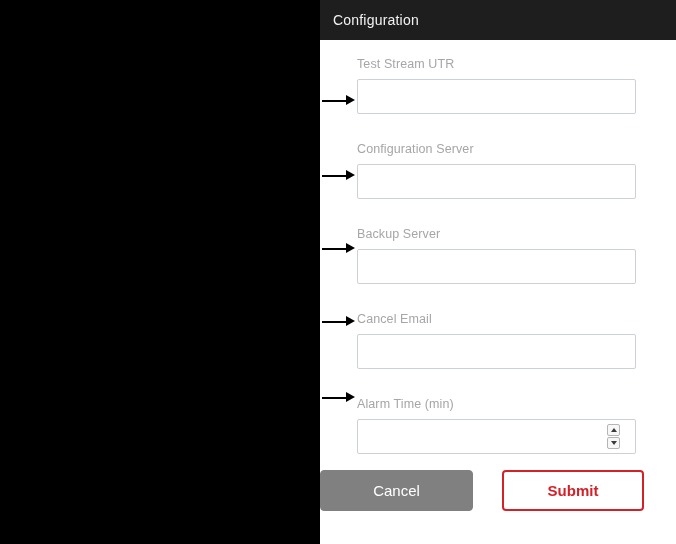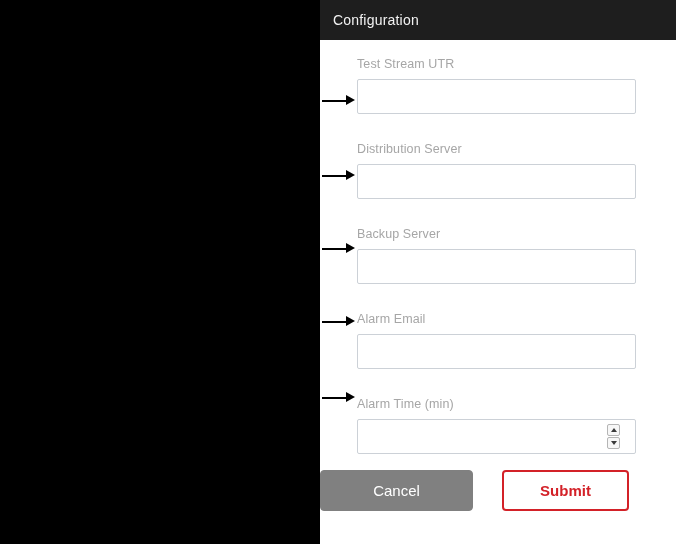--- a/index.html
+++ b/index.html
@@ -142,21 +142,21 @@
   }
   #cancel-button {
     width: 153px;
     height: 41px;
     background: #808080;
     border: 1px solid #808080;
     color: #ffffff;
     font-weight: 400;
   }
   #submit-button {
-    width: 127px;
+    width: 142px;
     height: 41px;
     margin-left: 29px;
     background: #ffffff;
     border: 2px solid #d32128;
     color: #d32128;
     font-weight: bold;
   }
 
   
   .arrow {
@@ -192,31 +192,31 @@
   </div>
 
   <div id="dialog-body">
 
     <div class="field">
       <label class="field-label">Test Stream UTR</label>
       <input class="field-input" type="text" placeholder="" style="">
     </div>
 
     <div class="field">
-      <label class="field-label">Distribution Server</label>
+      <label class="field-label">Configuration Server</label>
       <input class="field-input" type="text" placeholder="" style="">
     </div>
 
     <div class="field">
       <label class="field-label">Backup Server</label>
       <input class="field-input" type="text" placeholder="" style="">
     </div>
 
     <div class="field">
-      <label class="field-label">Alarm Email</label>
+      <label class="field-label">Cancel Email</label>
       <input class="field-input" type="text" placeholder="" style="">
     </div>
 
     <div class="field">
       <label class="field-label">Alarm Time (min)</label>
       <div class="number-wrap">
         <input class="field-input" type="text" placeholder="" style="">
         <div class="spinner">
           <div class="spin-btn spin-up">
               <span></span>

